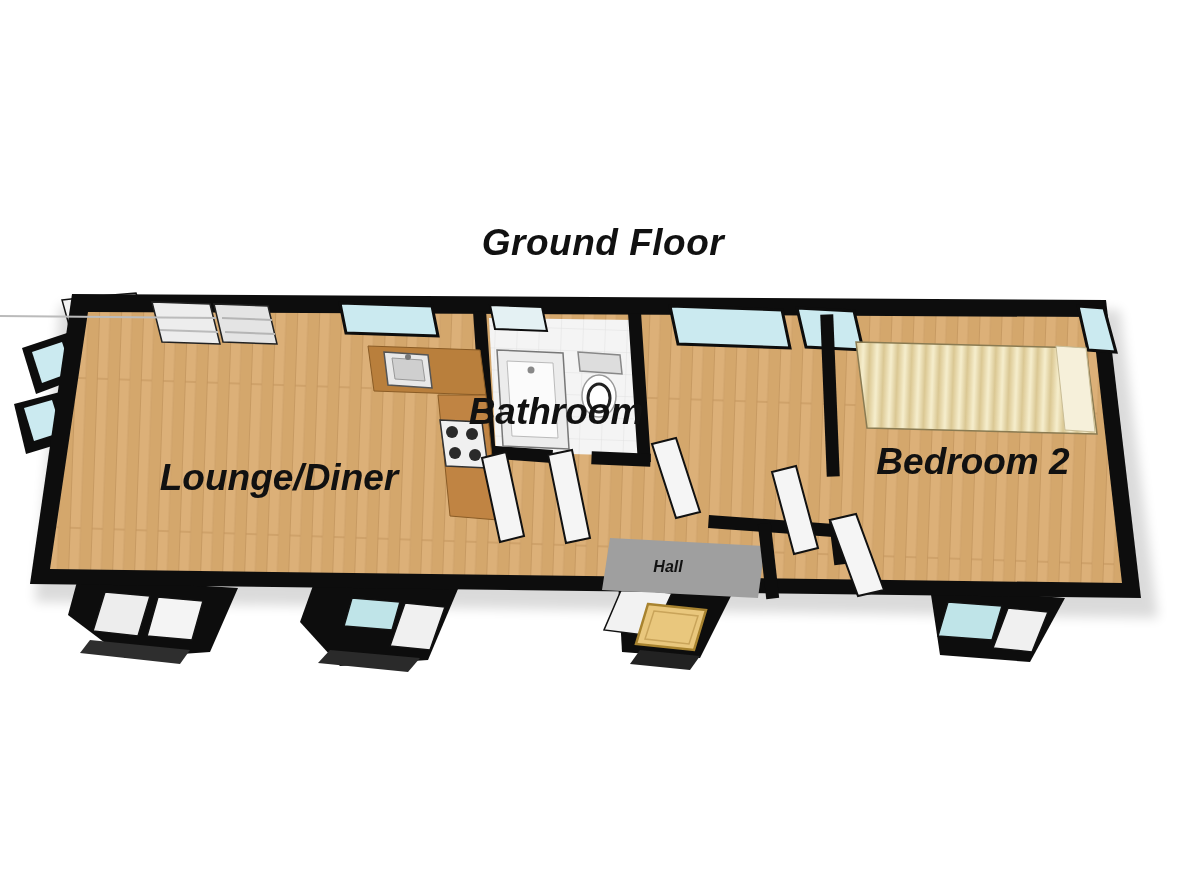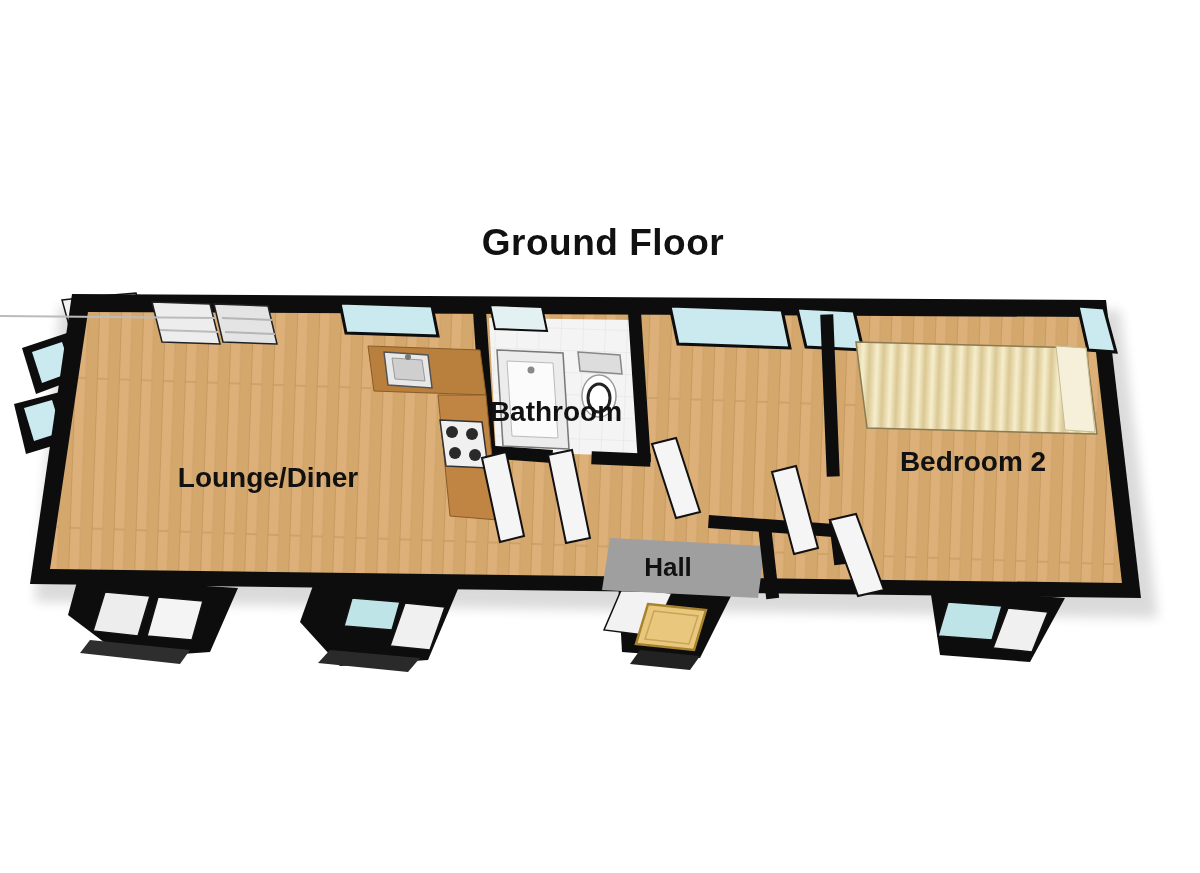--- a/index.html
+++ b/index.html
@@ -1,33 +1,33 @@
 <!DOCTYPE html>
 <html><head>
 <meta charset="utf-8">
 <style>
   html,body{margin:0;padding:0;background:#ffffff;}
   .canvas{
     position:relative;width:1200px;height:873px;background:#ffffff;
-    overflow:hidden;font-family:"Liberation Sans",sans-serif;
+    overflow:hidden;font-family:"Liberation Sans",sans-serif;font-style:italic;
   }
   .plan-svg{position:absolute;left:0;top:0;}
   .page-title{
     position:absolute;left:603px;top:243px;transform:translate(-50%,-50%);
     font-size:37px;font-weight:700;color:#111;white-space:nowrap;letter-spacing:.5px;
   }
   .room-label{
     position:absolute;transform:translate(-50%,-50%);
-    font-weight:700;color:#111;white-space:nowrap;font-size:28px;
+    font-weight:700;color:#111;white-space:nowrap;font-size:37px;
   }
-  .lbl-lounge{left:268px;top:478px;}
+  .lbl-lounge{left:279px;top:478px;}
   .lbl-bathroom{left:556px;top:412px;}
   .lbl-bedroom2{left:733px;top:421px;}
   .lbl-bedroom1{left:973px;top:462px;}
-  .lbl-hall{left:668px;top:567px;font-size:26px;}
+  .lbl-hall{left:668px;top:567px;font-size:16px;}
 </style>
 </head>
 <body>
 
 <div class="canvas">
 
   <svg class="plan-svg" width="1200" height="873" viewBox="0 0 1200 873">
     <defs>
       <pattern id="wood" width="22" height="150" patternUnits="userSpaceOnUse" patternTransform="rotate(2)">
         <rect width="22" height="150" fill="#dcb078"></rect>

